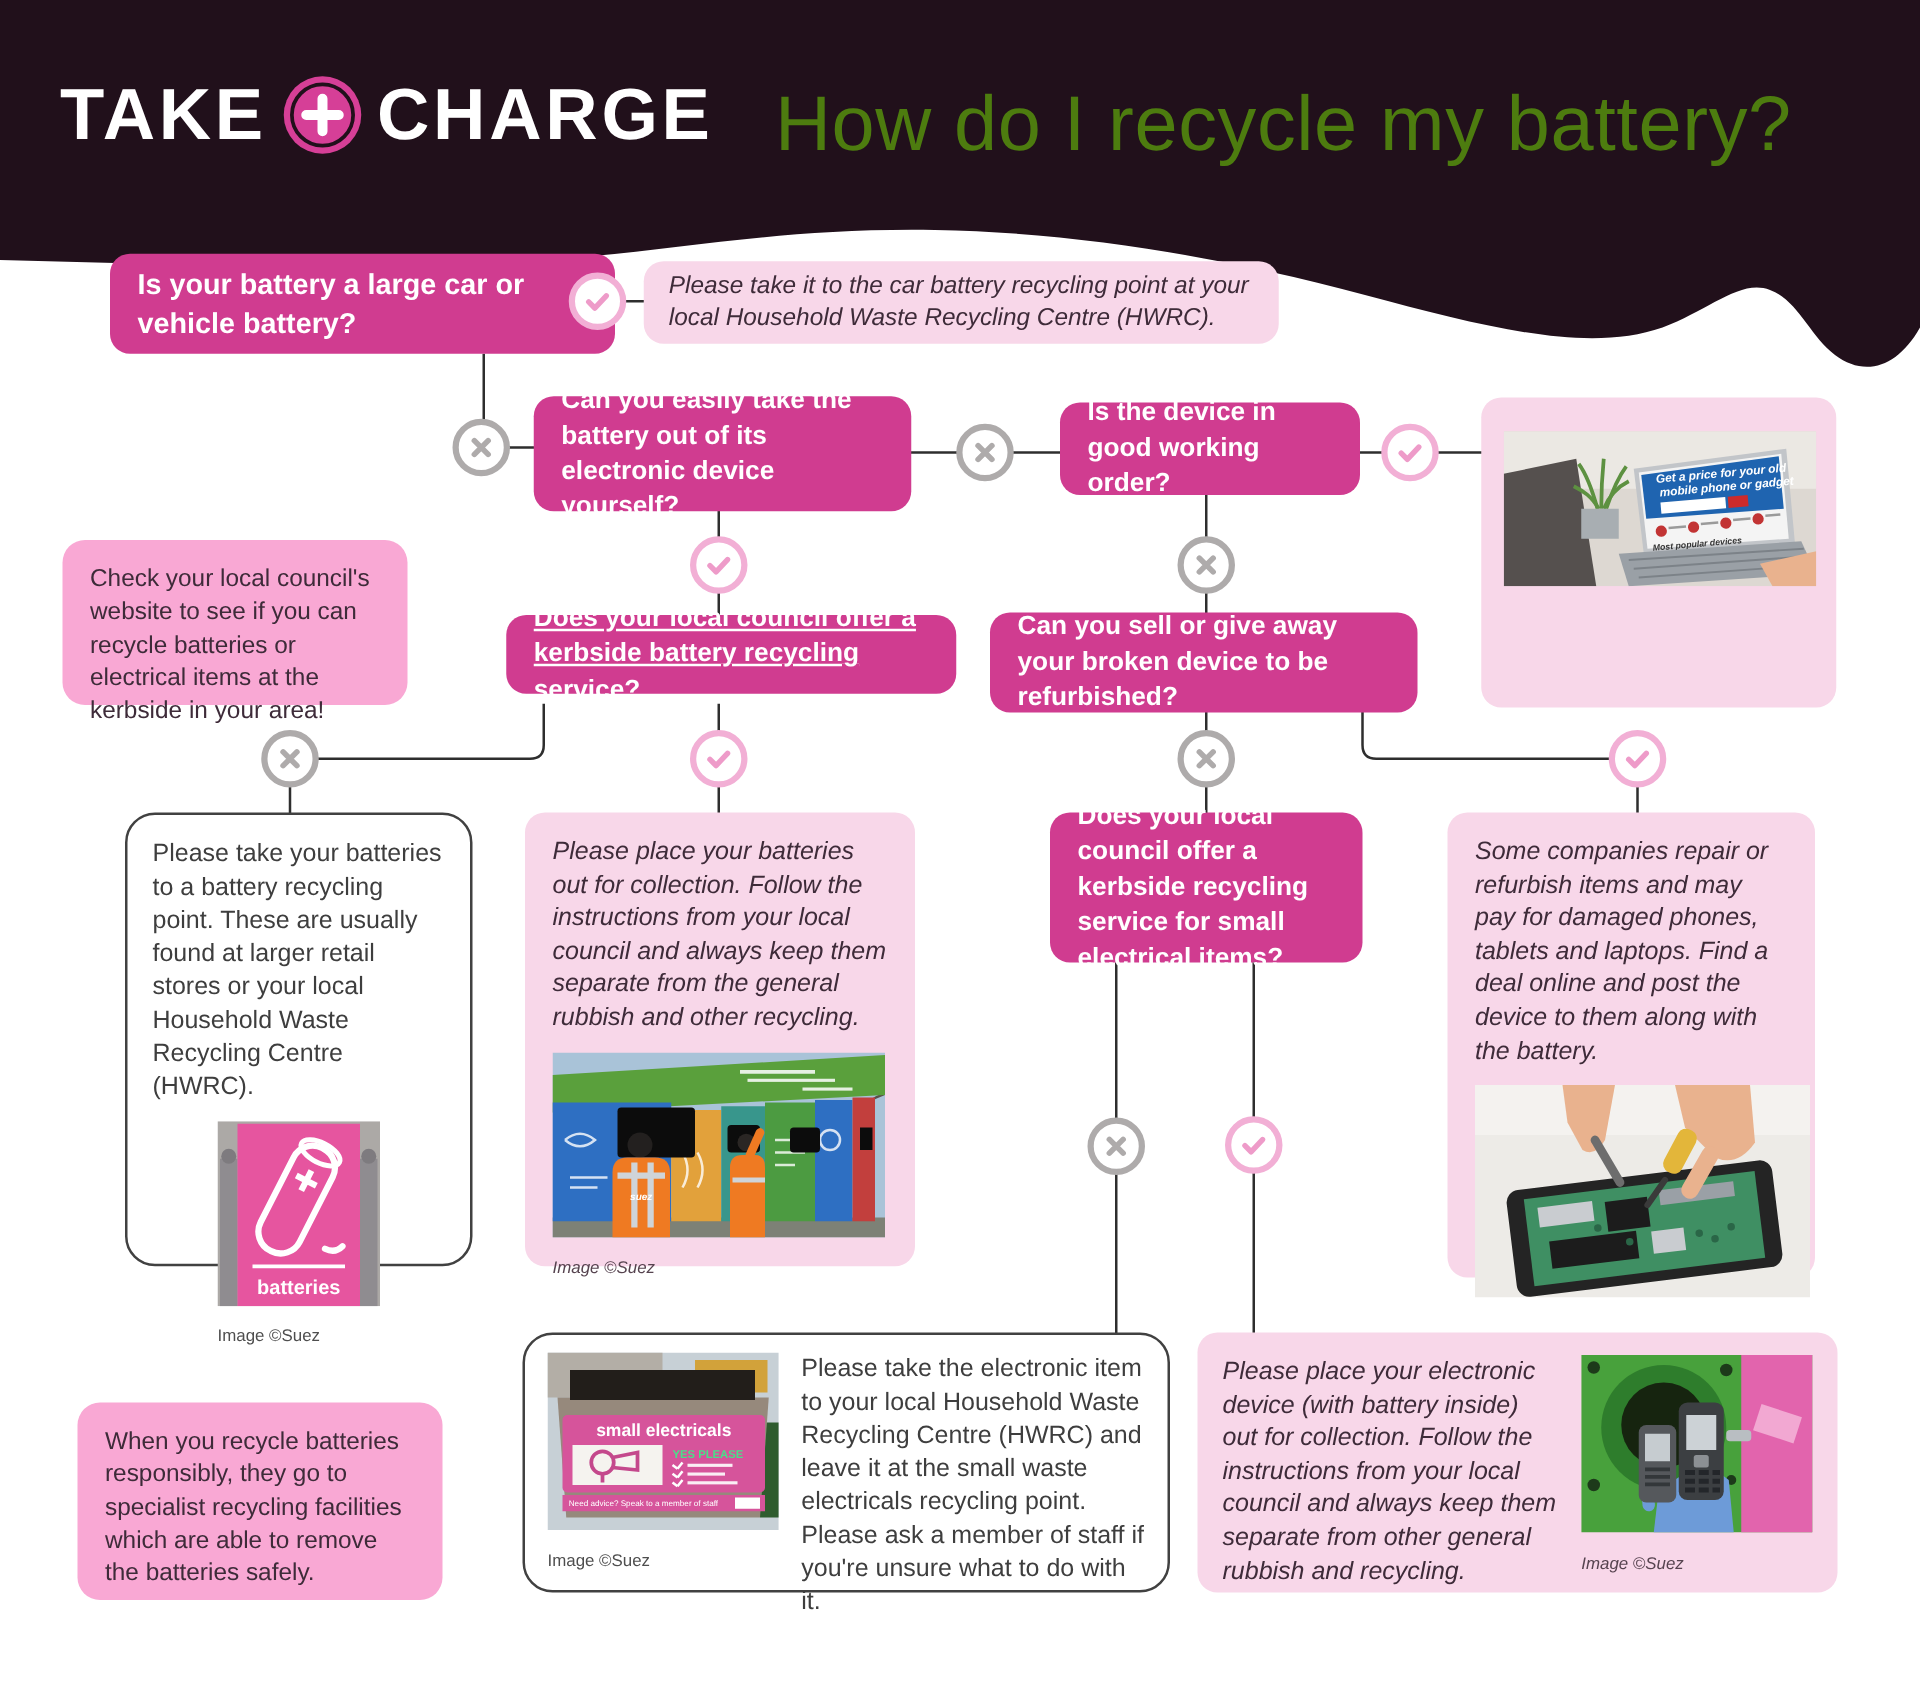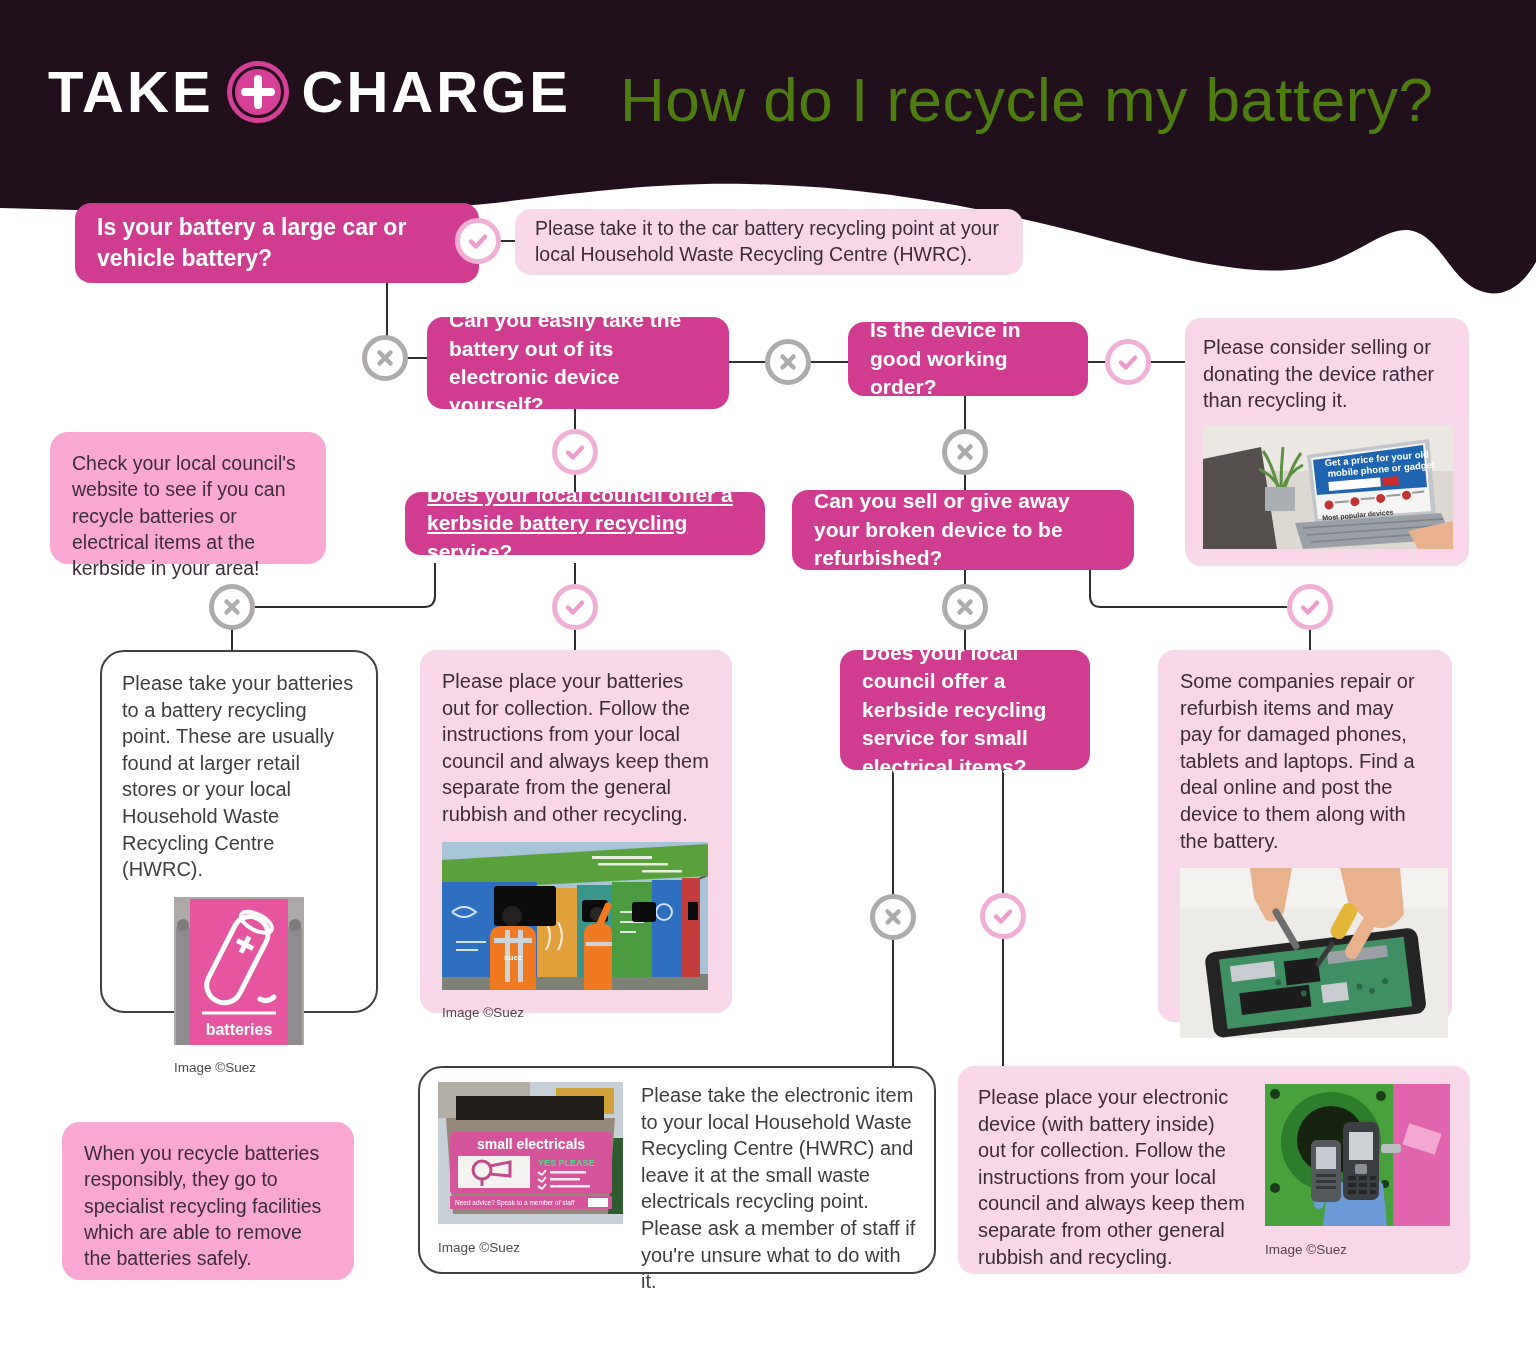--- a/index.html
+++ b/index.html
@@ -13,21 +13,21 @@
   .logo-word{color:#ffffff;font-size:58px;font-weight:800;letter-spacing:3px;line-height:1;}
   .logo-plus{width:64px;height:64px;flex:0 0 auto;}
   .page-title{position:absolute;left:620px;top:64px;z-index:4;color:#4d7c0f;font-size:62px;font-weight:500;letter-spacing:.5px;}
   
   .connectors{position:absolute;left:0;top:0;z-index:1;}
   
   .node{position:absolute;box-sizing:border-box;z-index:2;}
   .qbox{background:#d03c90;color:#ffffff;border-radius:16px;font-weight:700;
         display:flex;align-items:center;padding:8px 22px;font-size:21px;line-height:1.35;}
   .abox{background:#f8d7e9;color:#3e2b39;border-radius:16px;padding:14px 20px;
-        font-size:20px;line-height:1.33;}
+        font-size:20px;line-height:1.33;font-style:italic;}
   .mbox{background:#f9a8d4;color:#3e2b39;border-radius:18px;padding:18px 22px;
         font-size:19.5px;line-height:1.35;}
   .wbox{background:#ffffff;border:2px solid #414141;color:#3e3e3e;border-radius:24px;
         padding:18px 20px;font-size:20px;line-height:1.33;}
   .q1{font-size:23px;}
   
   .icon{position:absolute;width:46px;height:46px;border-radius:50%;background:#ffffff;
         box-sizing:border-box;display:flex;align-items:center;justify-content:center;z-index:3;}
   .icon.yes{border:5px solid #f2afd5;}
   .icon.no{border:5px solid #aeabab;}
@@ -78,30 +78,29 @@
       <path d="M965,394 V492"></path>
       <path d="M435,563 V596 Q435,607 424,607 H232 V652"></path>
       <path d="M575,563 V652"></path>
       <path d="M965,561 V652"></path>
       <path d="M1090,561 V596 Q1090,607 1101,607 H1310 V652"></path>
       <path d="M893,766 V1068"></path>
       <path d="M1003,766 V1068"></path>
     </g>
   </svg>
 
-  <div class="node qbox q1" style="left:75px;top:203px;width:404px;height:80px;">Is your battery a large car or vehicle battery?</div>
+  <div class="node qbox q1" style="left:88px;top:203px;width:404px;height:80px;">Is your battery a large car or vehicle battery?</div>
 
   <div class="node abox" style="left:515px;top:209px;width:508px;height:66px;display:flex;align-items:center;font-size:19.5px;">Please take it to the car battery recycling point at your local Household Waste Recycling Centre (HWRC).</div>
 
   <div class="node qbox" style="left:427px;top:317px;width:302px;height:92px;">Can you easily take the battery out of its electronic device yourself?</div>
 
   <div class="node qbox" style="left:848px;top:322px;width:240px;height:74px;">Is the device in good working order?</div>
 
   <div class="node abox" style="left:1185px;top:318px;width:284px;height:248px;padding:16px 18px;">
-    <p>Please consider selling or donating the device rather than recycling it.</p>
     <figure class="imgframe" style="margin-top:11px;">
       <svg width="250" height="124" viewBox="0 0 250 124">
         <rect width="250" height="124" fill="#ddd8d2"></rect>
         <rect x="0" y="0" width="250" height="46" fill="#ebe8e3"></rect>
         <polygon points="0,34 58,22 74,124 0,124" fill="#55504e"></polygon>
         <g stroke="#5d9141" stroke-width="3" fill="none">
           <path d="M75,62 C70,44 66,34 60,26"></path>
             <path d="M78,62 C78,42 79,32 80,22"></path>
           <path d="M82,62 C88,44 92,36 98,28"></path>
             <path d="M80,62 C85,50 92,44 100,40"></path>

